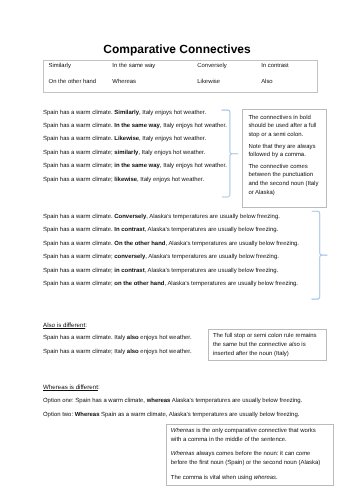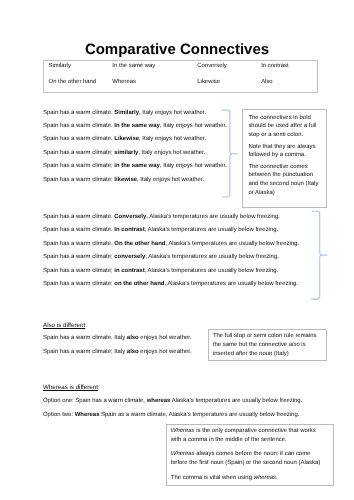--- a/index.html
+++ b/index.html
@@ -4,21 +4,21 @@
 <title>Comparative Connectives</title>
 <style>
   *{-webkit-font-smoothing:antialiased;}
   html,body{margin:0;padding:0;background:#ffffff;}
   body{width:354px;height:500px;overflow:hidden;
        font-family:"Liberation Sans",sans-serif;color:#0d0d0d;
        -webkit-font-smoothing:antialiased;text-rendering:geometricPrecision;}
   .page{position:relative;width:354px;height:500px;background:#fff;}
 
   .title{position:absolute;left:0;top:45.3px;width:354px;text-align:center;
-         font-size:15px;font-weight:bold;line-height:9px;color:#000;}
+         font-size:12px;font-weight:bold;line-height:9px;color:#000;}
 
   table.conn{position:absolute;left:43px;top:59.8px;width:274.5px;height:32.6px;
              border:0.75px solid #c3c3c3;border-collapse:collapse;table-layout:fixed;
              box-sizing:border-box;}
   table.conn tr{height:15.9px;}
   table.conn td{border:0;font-size:5.9px;box-sizing:border-box;
                 line-height:1;vertical-align:top;
                 height:15.9px;padding:3.6px 0 0 4.6px;color:#0d0d0d;}
 
   .sent{position:absolute;left:43px;font-size:5.95px;line-height:1;

